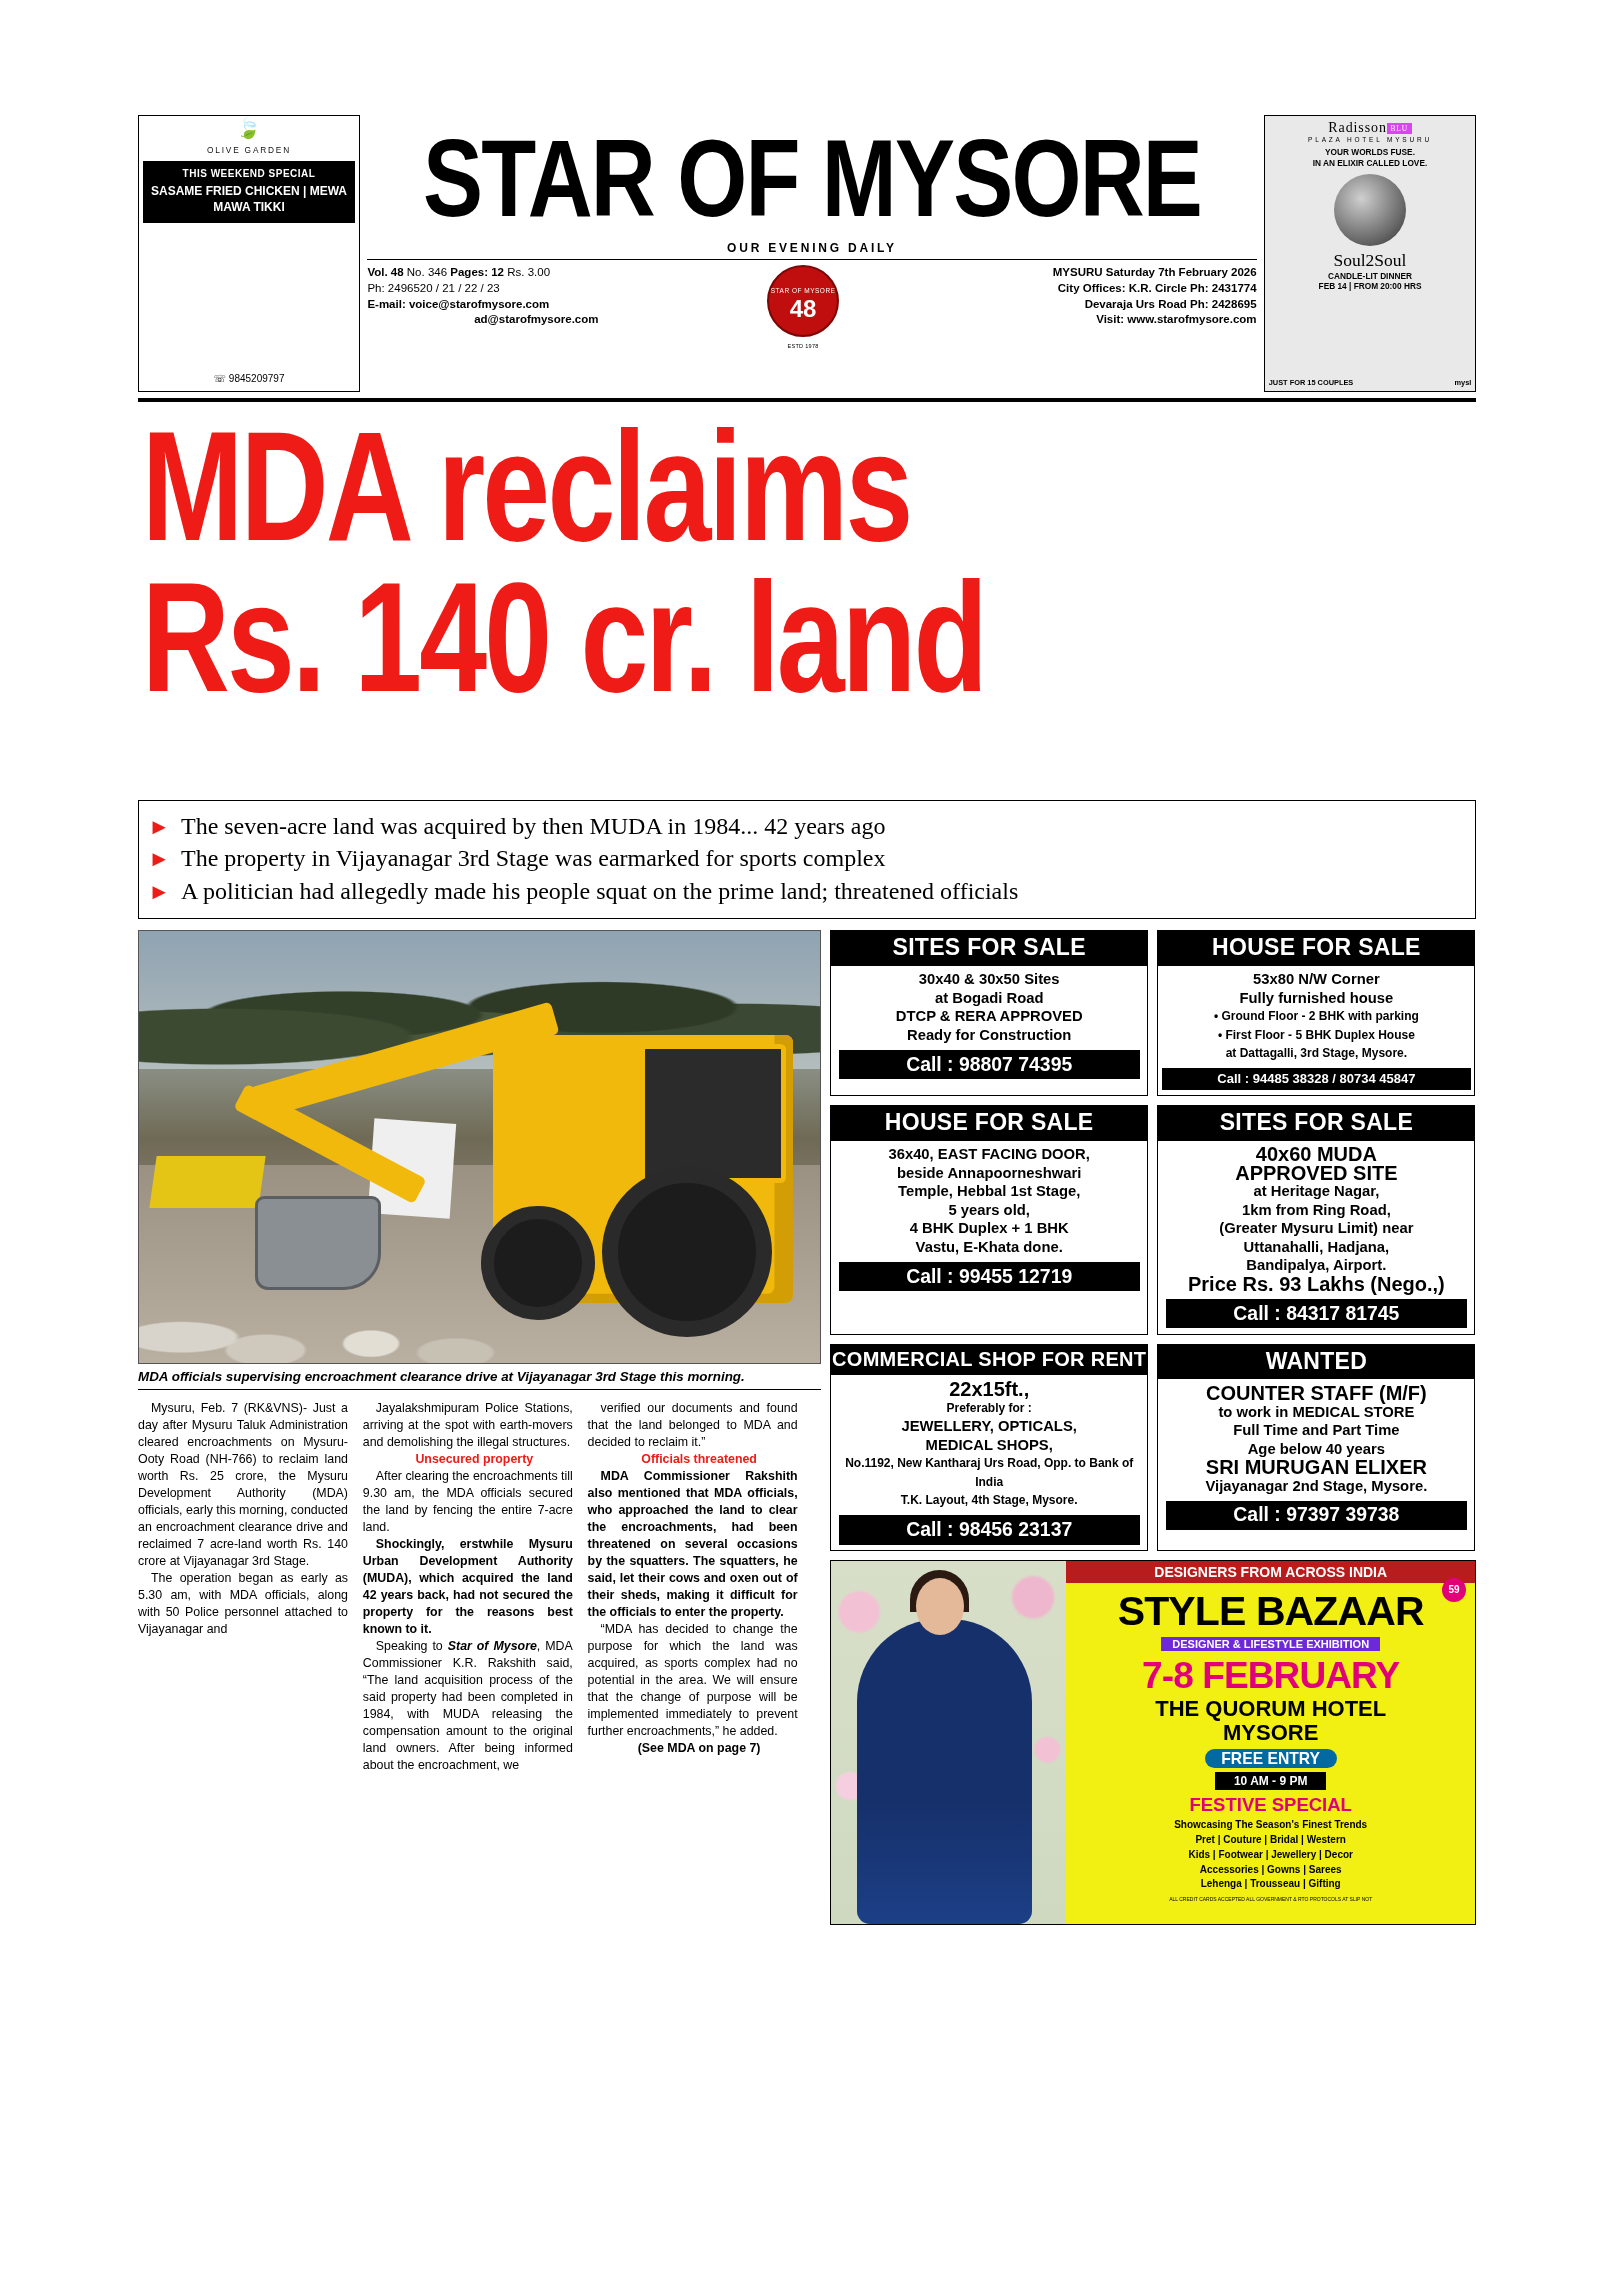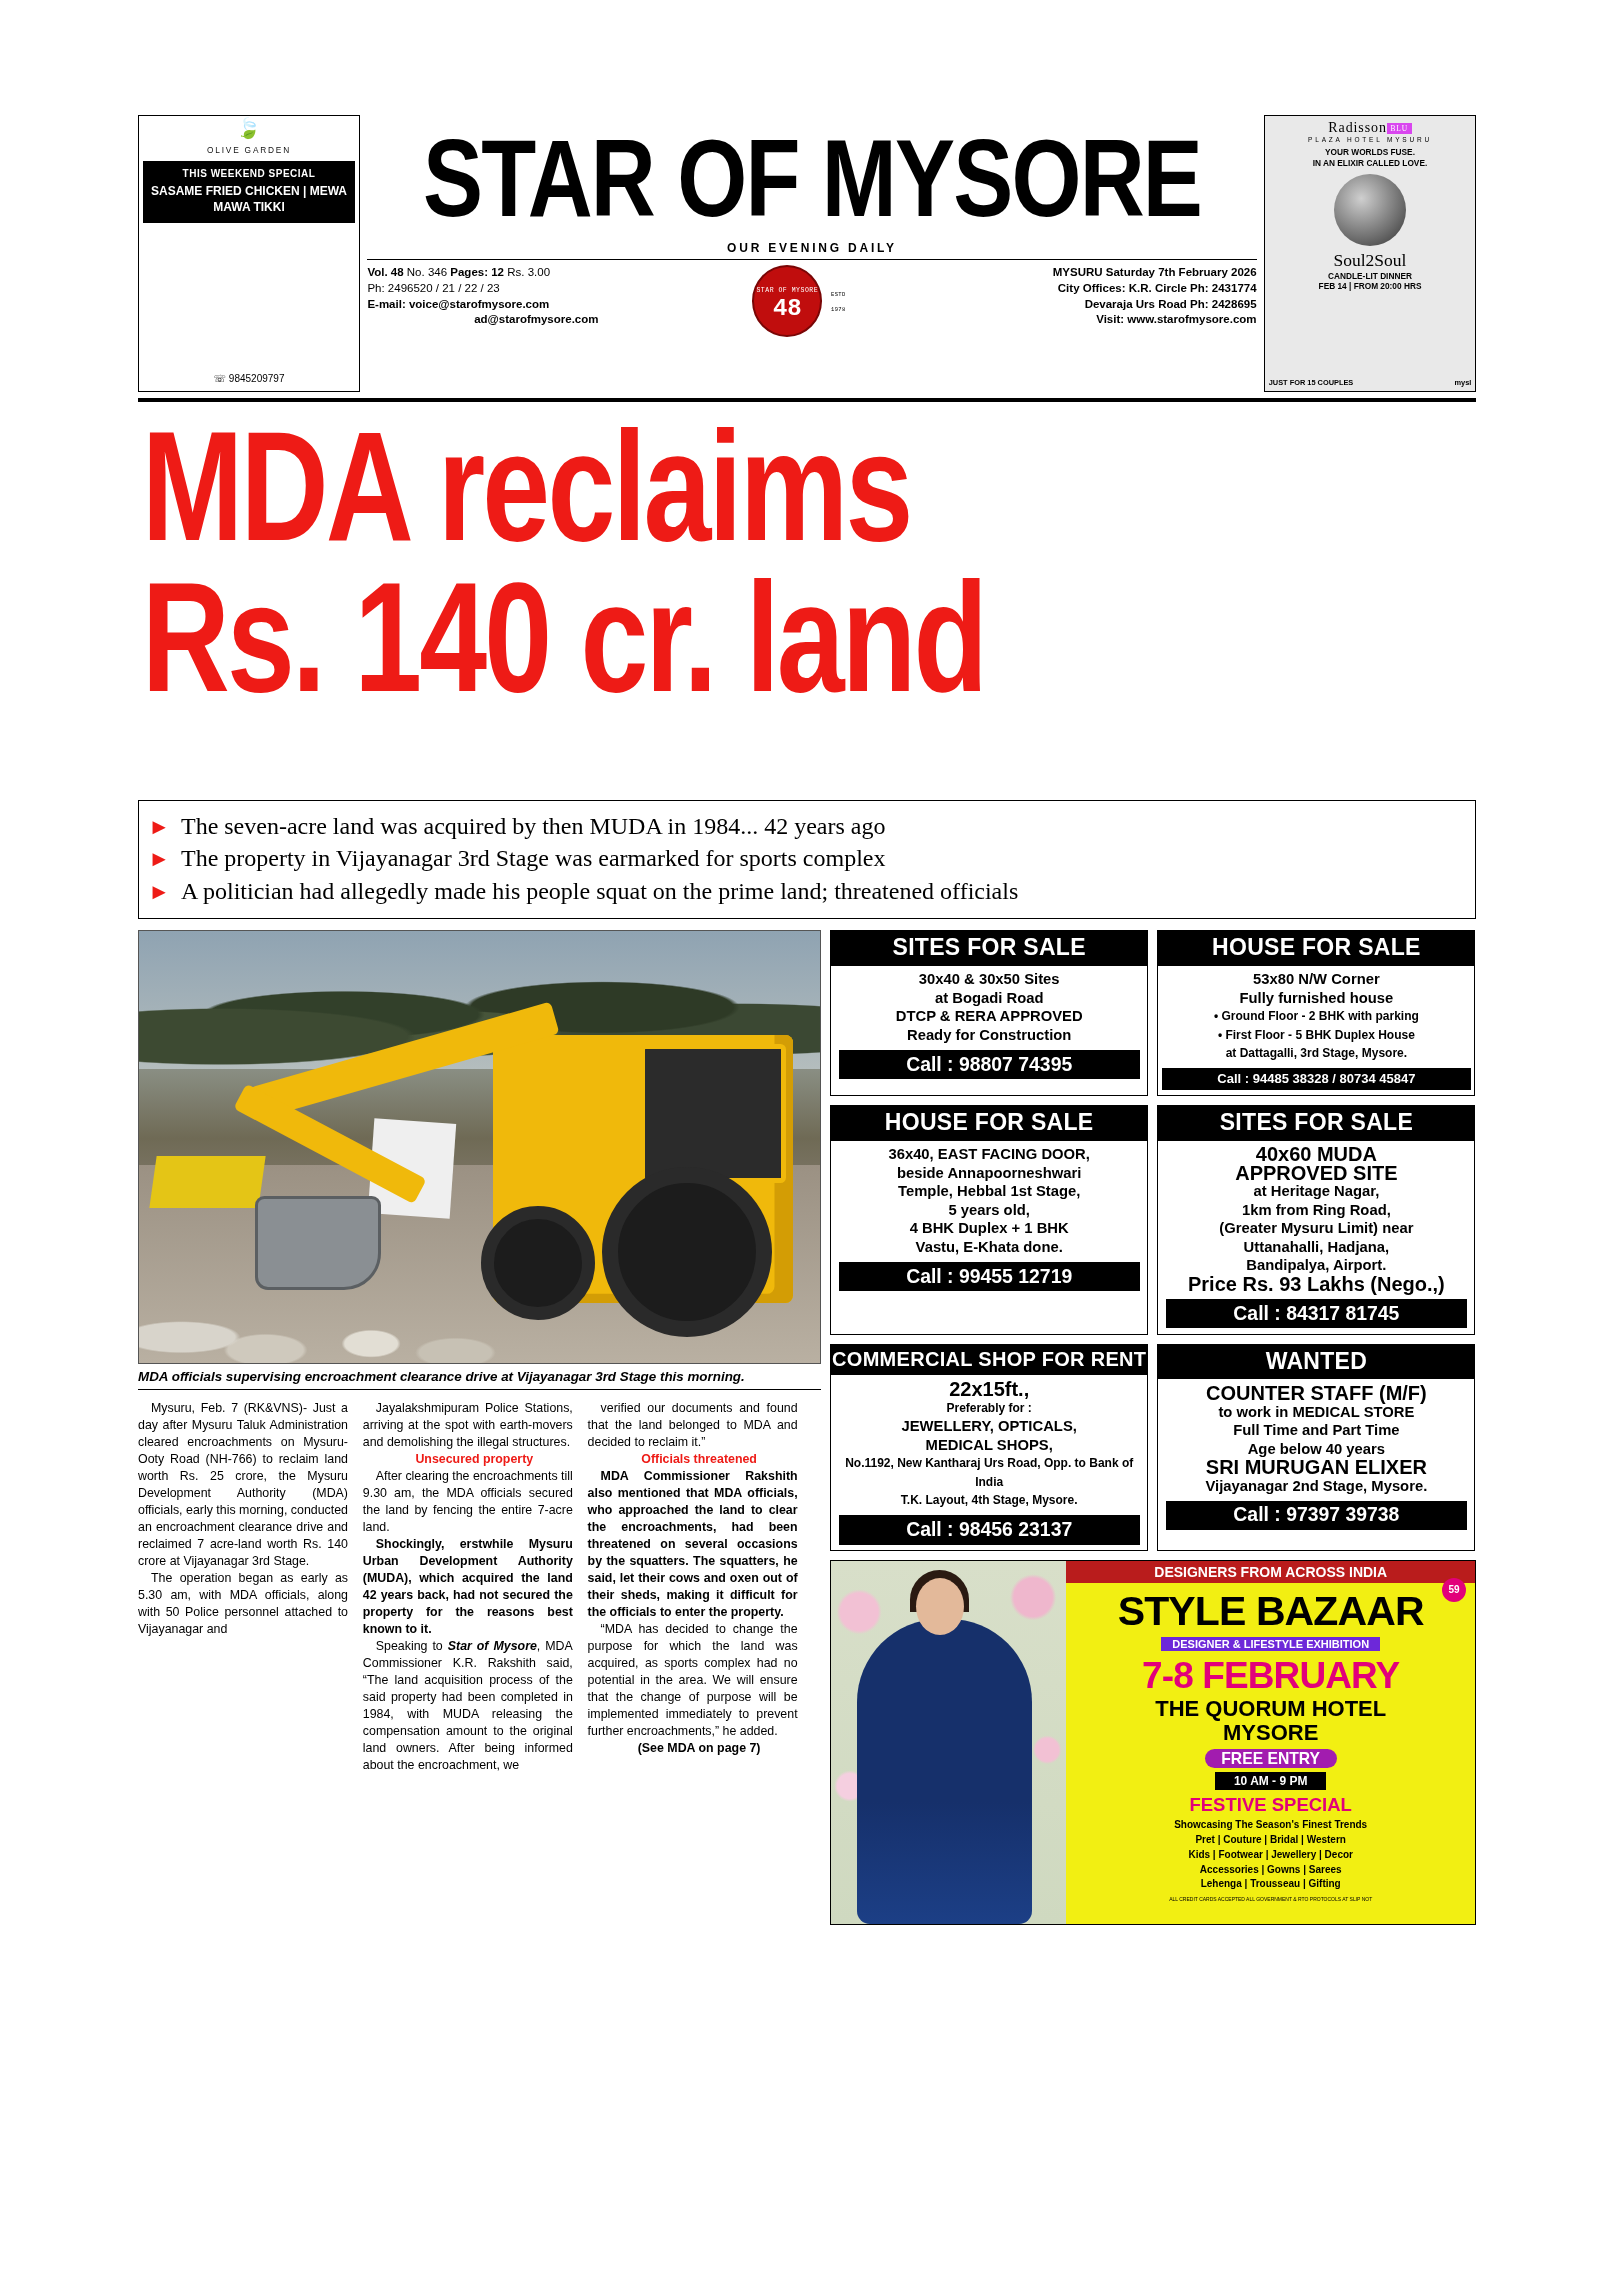--- a/index.html
+++ b/index.html
@@ -17,21 +17,21 @@
   .olive-black .l2{font-size:12px;font-weight:bold;line-height:15.7px;}
   .olive-phone{font-size:10px;margin-top:auto;padding-bottom:3.7px;}
 
   .mast-center{flex:1;display:flex;flex-direction:column;align-items:center;padding:0 7.4px;}
   .sm-title{font-family:"Liberation Sans", sans-serif;font-weight:bold;font-size:90px;letter-spacing:-1.8px;line-height:89px;margin-top:9.2px;white-space:nowrap;transform:scaleY(1.22);transform-origin:top center;}
   .sm-sub{font-size:12px;letter-spacing:2.8px;margin-top:28px;font-weight:bold;}
   .mast-rule{width:100%;border-top:1.8px solid #000;margin-top:3.7px;}
   .mast-info{display:flex;width:100%;justify-content:space-between;margin-top:5.5px;font-size:11.5px;line-height:15.7px;}
   .mi-left{width:38%;}
   .mi-left b{font-weight:bold;}
-  .mi-mid{width:102px;display:flex;align-items:center;font-family:Liberation Mono, monospace;}
+  .mi-mid{width:102px;display:flex;flex-direction:column;align-items:center;}
   .mi-right{width:40%;text-align:right;}
   .seal{width:68px;height:68px;border-radius:50%;background:#c00d0d;color:#fff;display:flex;flex-direction:column;align-items:center;justify-content:center;border:2.8px solid #7a0606;}
   .seal .s1{font-size:6.5px;letter-spacing:0.5px;}
   .seal .s2{font-size:24px;font-weight:bold;line-height:22px;}
   .seal-cap{font-size:5.5px;margin-top:1.8px;text-align:center;letter-spacing:0.3px;}
 
   .ad-right{width:212px;border:1.8px solid #000;box-sizing:border-box;padding:3.7px;display:flex;flex-direction:column;align-items:center;background:#e9e9e9;}
   .rad-top{font-size:14px;letter-spacing:0.9px;font-family:"Liberation Serif",serif;}
   .rad-blue{background:#d946ef;color:#fff;font-size:7.4px;padding:0.9px 3.7px;vertical-align:middle;}
   .rad-sub{font-size:6.5px;letter-spacing:2.8px;}
@@ -112,21 +112,21 @@
     radial-gradient(circle at 86% 10%, #efb7cd 0 5%, transparent 6%),
     radial-gradient(circle at 8% 62%, #f5cfe0 0 4%, transparent 5%),
     radial-gradient(circle at 92% 52%, #f2c1d4 0 4%, transparent 5%),
     radial-gradient(circle at 20% 90%, #eebfd2 0 4%, transparent 5%);}
   .bz-right{flex:1;background:#f2ef12;position:relative;padding:0 7.4px;text-align:center;}
   .bz-top{background:#b91c1c;color:#fff;font-weight:bold;font-size:14px;padding:2.8px 0;margin:0 -7.4px;}
   .bz-title{font-size:41px;font-weight:bold;margin-top:5.5px;letter-spacing:-0.9px;}
   .bz-sub{background:#6d28d9;color:#fff;font-size:11px;font-weight:bold;display:inline-block;padding:0.9px 11px;}
   .bz-date{font-size:37px;font-weight:bold;color:#e2007a;margin-top:3.7px;letter-spacing:-0.9px;text-align:center;}
   .bz-venue{font-size:22px;font-weight:bold;line-height:24px;}
-  .bz-free{background:#a21caf;color:#fff;font-weight:bold;font-size:15.7px;border-radius:11px;display:inline-block;padding:0.9px 16.6px;margin-top:3.7px;}
+  .bz-free{background:#0369a1;color:#fff;font-weight:bold;font-size:15.7px;border-radius:11px;display:inline-block;padding:0.9px 16.6px;margin-top:3.7px;}
   .bz-time{background:#000;color:#fff;font-size:12px;font-weight:bold;display:inline-block;padding:1.8px 18.5px;margin-top:3.7px;}
   .bz-fest{color:#e2007a;font-weight:bold;font-size:18.5px;margin-top:4.6px;}
   .bz-show{font-size:10px;font-weight:bold;line-height:13px;margin-top:1.8px;}
   .bz-foot{font-size:5px;margin-top:5.5px;line-height:6.5px;}
   .bz-badge{position:absolute;right:9.2px;top:16.6px;width:24px;height:24px;border-radius:50%;background:#e2007a;color:#fff;font-size:10px;font-weight:bold;display:flex;align-items:center;justify-content:center;}
 </style>
 </head>
 <body>
 
 <div class="page">

